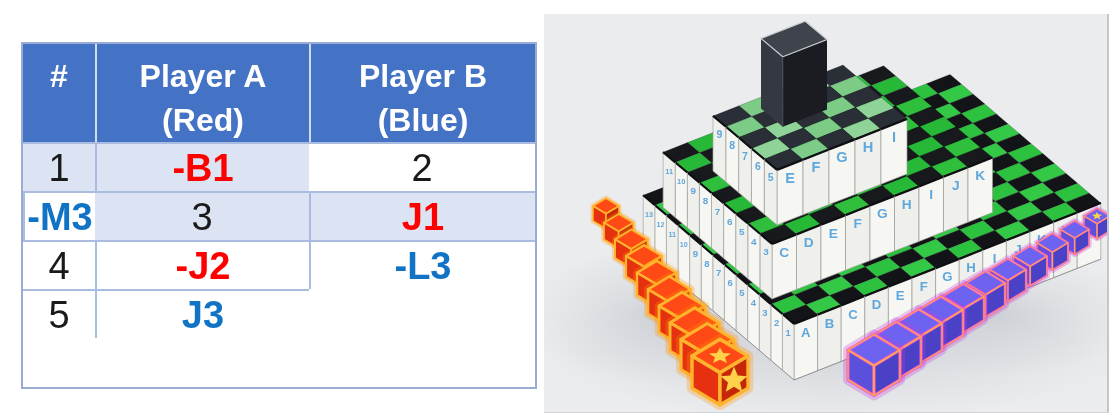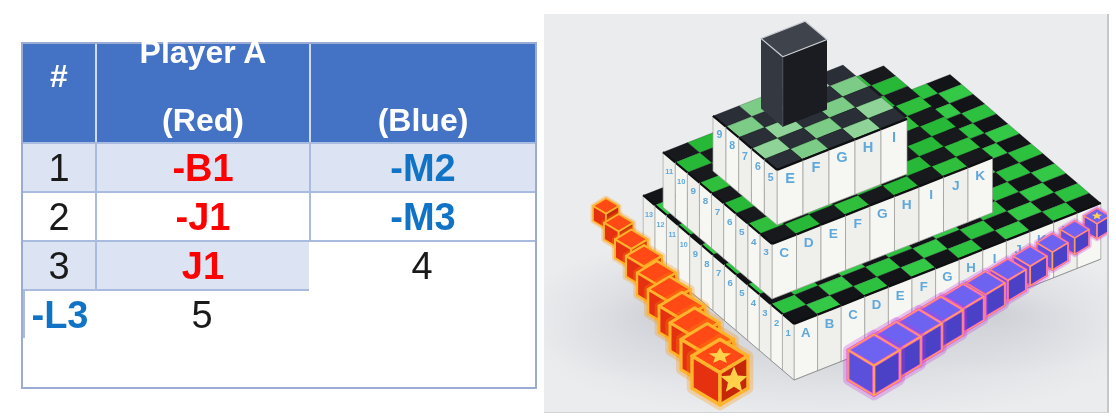--- a/index.html
+++ b/index.html
@@ -11,21 +11,21 @@
     position:absolute;left:21px;top:42px;width:512px;
     display:grid;grid-template-columns:72px 214px 226px;
     grid-template-rows:98px repeat(5,49px);
     border:2px solid var(--tbl-outer,#9AACD4);
     box-sizing:content-box;
   }
   .cell{display:flex;align-items:center;justify-content:center;box-sizing:border-box;line-height:1;}
   .hc{background:var(--header-bg,#4472C4);color:var(--header-text,#fff);
       font-weight:bold;font-size:32px;flex-direction:column;justify-content:flex-start;
       padding-top:10px;line-height:44px;}
-  .hc .l2{display:block;margin-top:24px;}
+  .hc .l2{display:block;}
   .hc2,.hc3{border-left:2px solid rgba(255,255,255,.75);justify-content:flex-end;}
   .bc{border-top:2px solid var(--tbl-border,#A9BBDE);font-size:38px;background:#fff;}
   .col2,.col3{border-left:2px solid var(--tbl-border,#A9BBDE);}
   .band{background:var(--band-bg,#DCE3F2);}
   .c-num{color:#1a1a1a;font-weight:normal;}
   .c-a{color:var(--red-text,#FF0000);font-weight:bold;}
   .c-b{color:var(--blue-text,#1173C5);font-weight:bold;}
 
   
   .render{
@@ -43,38 +43,39 @@
 
   <div class="moves">
     <div class="cell hc hc1">
       <span>#</span>
     </div>
     <div class="cell hc hc2">
       <span class="l1">Player A</span>
       <span class="l2">(Red)</span>
     </div>
     <div class="cell hc hc3">
+      <span class="l1">Player B</span>
       <span class="l2">(Blue)</span>
     </div>
 
     <div class="cell bc band c-num col1">1</div>
     <div class="cell bc band c-a   col2">-B1</div>
-    <div class="cell bc band c-b   col3">-M2</div>
 
     <div class="cell bc c-num col1">2</div>
-    <div class="cell bc c-a   col2">-J1</div>
     <div class="cell bc c-b   col3">-M3</div>
 
     <div class="cell bc band c-num col1">3</div>
     <div class="cell bc band c-a   col2">J1</div>
 
     <div class="cell bc c-num col1">4</div>
+    <div class="cell bc c-a   col2">-J2</div>
     <div class="cell bc c-b   col3">-L3</div>
 
     <div class="cell bc c-num col1">5</div>
+    <div class="cell bc c-b   col3">J3</div>
   </div>
 
   <div class="render">
     <svg id="scene" width="563" height="398" viewBox="0 0 563 398" xmlns="http://www.w3.org/2000/svg" style="background: rgb(235, 236, 238);">
         <defs>
           <radialGradient id="softsh">
             <stop offset="0%" stop-color="#b9bdc6" stop-opacity="0.55"></stop>
             <stop offset="60%" stop-color="#c6c9d0" stop-opacity="0.25"></stop>
             <stop offset="100%" stop-color="#c6c9d0" stop-opacity="0"></stop>
           </radialGradient>

